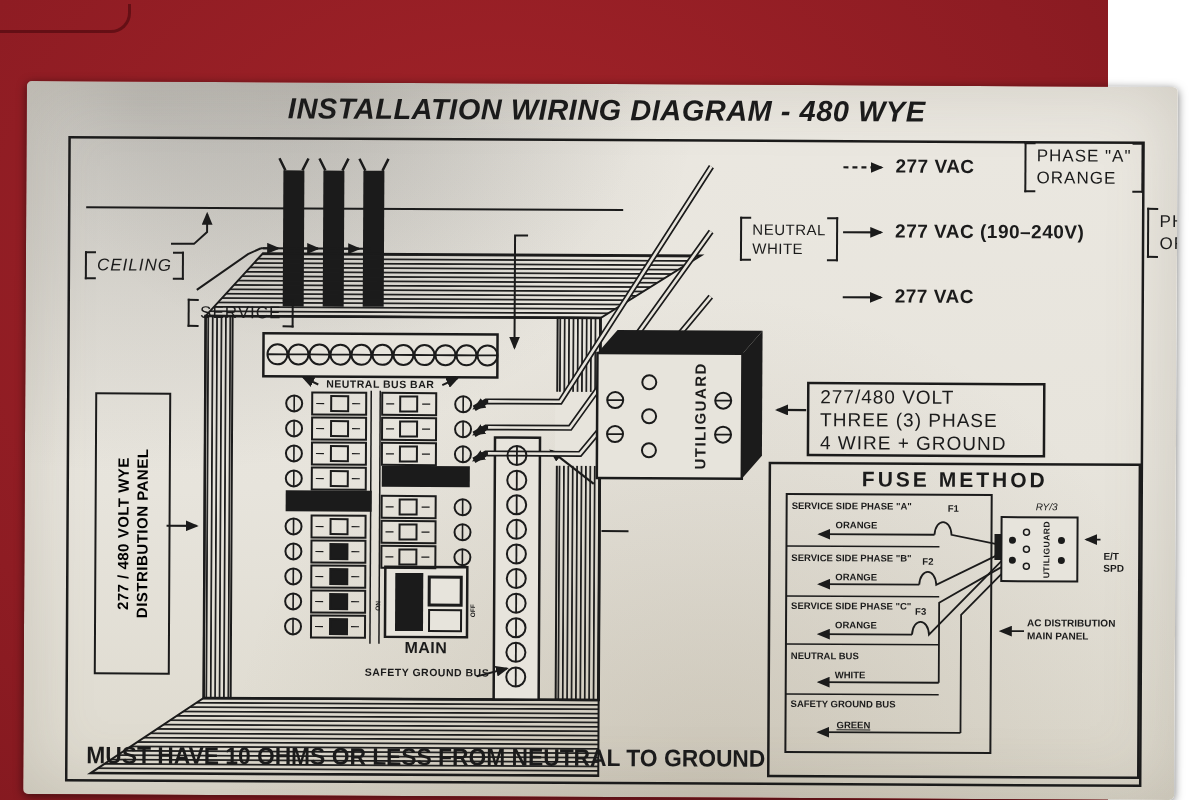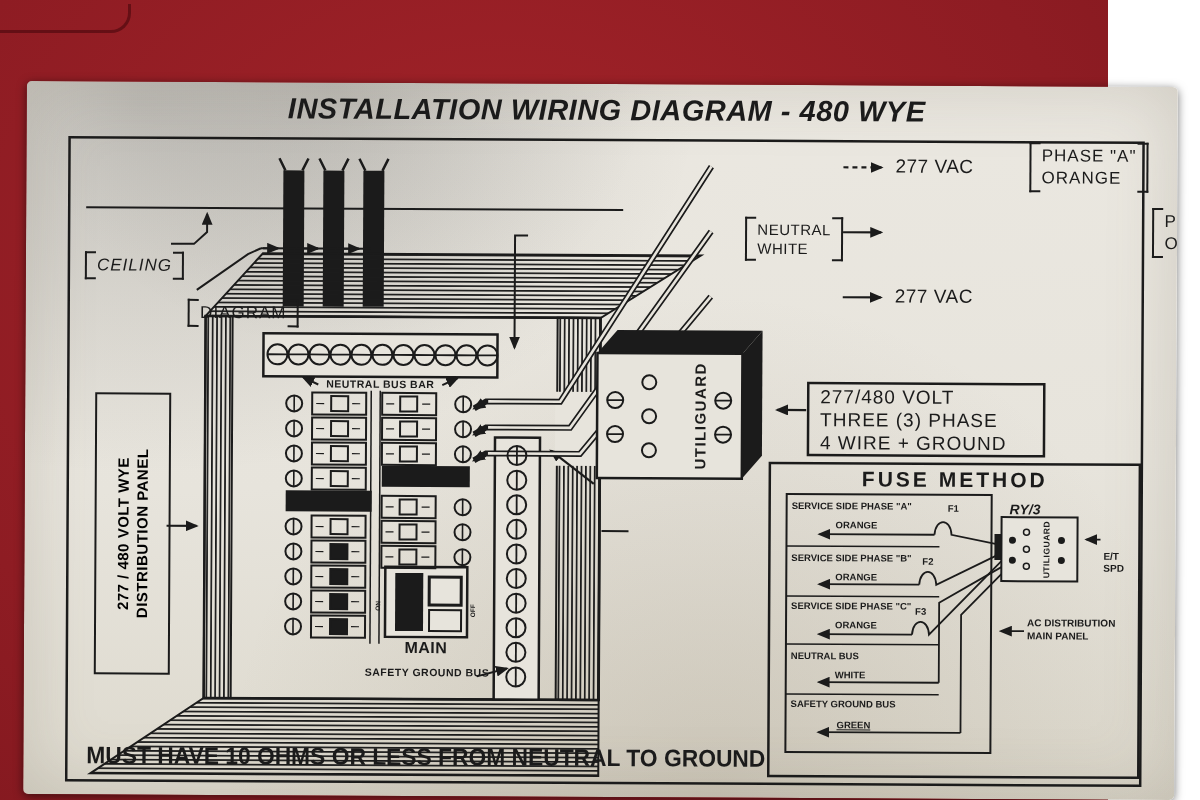--- a/index.html
+++ b/index.html
@@ -21,21 +21,21 @@
   #art{position:absolute;left:-25px;top:-84px;width:1200px;height:800px;}
   #art svg{position:absolute;left:0;top:0;}
   .lb{position:absolute;color:var(--ink);white-space:nowrap;}
   .brk{position:relative;display:inline-block;padding:3px 12px;}
   .brk::before,.brk::after{content:"";position:absolute;top:0;bottom:0;width:9px;
     border:2.5px solid var(--ink);}
   .brk::before{left:0;border-right:none;}
   .brk::after{right:0;border-left:none;}
   .lab17{font-size:17px;letter-spacing:1px;line-height:22px;}
   .lab15{font-size:15px;letter-spacing:.5px;line-height:19px;}
-  .val{font-size:19px;font-weight:400;letter-spacing:.5px;}
+  .val{font-size:19px;font-weight:700;letter-spacing:.5px;}
   .tiny{font-size:10.5px;font-weight:700;letter-spacing:.5px;}
   .fz{font-size:9.5px;font-weight:700;}
   .vtext{writing-mode:vertical-rl;transform:rotate(180deg);}
   #title{left:70px;top:94px;width:1070px;text-align:center;font-size:29px;
     font-weight:700;font-style:italic;letter-spacing:.5px;}
   #distbox{position:absolute;left:95px;top:395px;width:72px;height:278px;
     border:2.5px solid var(--ink);display:flex;align-items:center;justify-content:center;}
   #distbox .vtext{font-size:15px;font-weight:600;letter-spacing:.5px;text-align:center;line-height:19px;}
   #utilitext{left:681px;top:358px;height:114px;width:38px;display:flex;align-items:center;justify-content:center;
     font-size:15px;font-weight:700;letter-spacing:1.5px;}
@@ -317,39 +317,40 @@
           </g>
       </svg>
 
       
       <div id="title" class="lb">INSTALLATION WIRING DIAGRAM - 480 WYE</div>
 
       <div class="lb brk lab17" style="left:84px;top:232px;font-style:italic;">
         <span>CEILING</span>
       </div>
       <div class="lb brk lab17" style="left:84px;top:279px;">
-        <span>DIAGRAM</span>
+        <span>SERVICE</span>
       </div>
 
       <div class="lb brk lab15" style="left:526px;top:212px;">
         <div>NEUTRAL</div>
         <div>WHITE</div>
       </div>
 
       <div class="lb brk lab17" style="left:708px;top:140px;">
         <div>PHASE "A"</div>
         <div>ORANGE</div>
       </div>
       <div class="lb brk lab17" style="left:708px;top:205px;">
         <div>PHASE "B"</div>
         <div>ORANGE</div>
       </div>
       
 
       <div class="lb val" style="left:894px;top:154px;">277 VAC</div>
+      <div class="lb val" style="left:894px;top:219px;">277 VAC (190–240V)</div>
       <div class="lb val" style="left:894px;top:284px;">277 VAC</div>
 
       <div id="distbox">
         <div class="vtext">
           <div>277 / 480 VOLT WYE</div>
           <div>DISTRIBUTION PANEL</div>
         </div>
       </div>
 
       <div class="lb tiny" style="left:298px;top:379px;width:164px;text-align:center;">NEUTRAL BUS BAR</div>
@@ -383,21 +384,21 @@
       <div class="lb fz" style="left:792px;top:599px;">SERVICE SIDE PHASE "C"</div>
       <div class="lb fz" style="left:836px;top:618px;">ORANGE</div>
       <div class="lb fz" style="left:916px;top:604px;">F3</div>
 
       <div class="lb fz" style="left:792px;top:649px;">NEUTRAL BUS</div>
       <div class="lb fz" style="left:836px;top:668px;">WHITE</div>
 
       <div class="lb fz" style="left:792px;top:697px;">SAFETY GROUND BUS</div>
       <div class="lb fz" style="left:838px;top:718px;text-decoration:underline;">GREEN</div>
 
-      <div class="lb" style="left:1010px;top:499px;font-size:14px;font-weight:700;font-style:italic;">RY/3</div>
+      <div class="lb" style="left:1036px;top:499px;font-size:10px;font-weight:400;font-style:italic;">RY/3</div>
       <div class="lb vtext" id="smallutil">UTILIGUARD</div>
 
       <div class="lb" style="left:1104px;top:522px;font-size:10px;font-weight:700;line-height:12px;margin-top:26px;">
         <div>E/T</div>
         <div>SPD</div>
       </div>
 
       <div class="lb" style="left:1028px;top:615px;font-size:10px;font-weight:700;line-height:12.5px;">
         <div>AC DISTRIBUTION</div>
         <div>MAIN PANEL</div>

